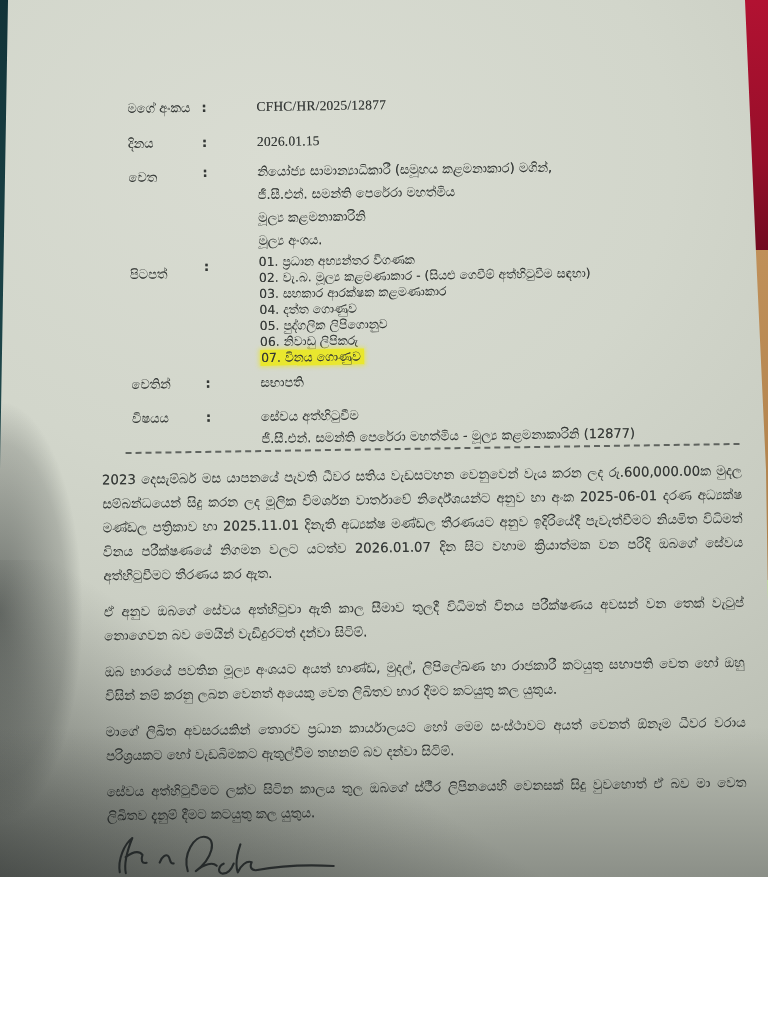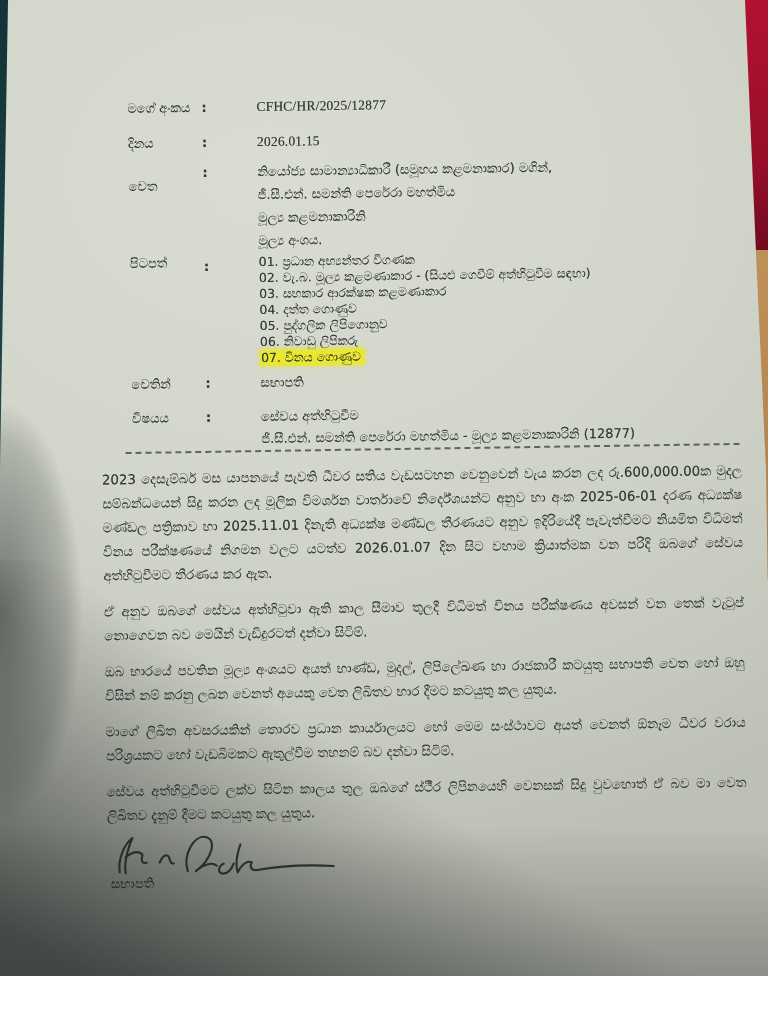--- a/index.html
+++ b/index.html
@@ -1,20 +1,20 @@
 <!DOCTYPE html>
 <html><head>
 <meta charset="utf-8">
 <style>
   * { margin:0; padding:0; box-sizing:border-box; }
   html,body { width:768px; height:1024px; }
   body { font-family:"DejaVu Sans", sans-serif; }
 
   .frame {
-    position:relative; width:768px; height:976px; overflow:hidden;
+    position:relative; width:768px; height:877px; overflow:hidden;
     background:#bef264; 
   }
 
   
   .edge-teal {
     position:absolute; left:0; top:0; width:14px; height:580px;
     background:linear-gradient(to bottom, #123338, #1b4347 55%, #2a4f50);
   }
   .edge-red {
     position:absolute; right:0; top:0; width:46px; height:292px;
@@ -113,32 +113,32 @@
         <span class="val latin">CFHC/HR/2025/12877</span>
       </div>
 
       <div class="row" style="top:132px">
         <span class="lbl">දිනය</span>
         <span class="sep">:</span>
         <span class="val latin">2026.01.15</span>
       </div>
 
       <div class="row" style="top:158px">
-        <span class="lbl" style="top:17px">වෙත</span>
+        <span class="lbl" style="top:8px">වෙත</span>
         <span class="sep" style="top:4px">:</span>
         <div class="val to-lines">
           <div>නියෝජ්‍ය සාමාන්‍යාධිකාරී (සමූහය කළමනාකාර) මගින්,</div>
           <div>ජී.සී.එන්. සමන්ති පෙරේරා මහත්මිය</div>
           <div>මූල්‍ය කළමනාකාරිනි</div>
           <div>මූල්‍ය අංශය.</div>
         </div>
       </div>
 
       <div class="row" style="top:252px">
-        <span class="lbl" style="top:0">පිටපත්</span>
+        <span class="lbl" style="top:11px">පිටපත්</span>
         <span class="sep" style="top:4px">:</span>
         <div class="copies-list">
           <div class="ci">01. ප්‍රධාන අභ්‍යන්තර විගණක</div>
           <div class="ci">02. වැ.බ. මූල්‍ය කළමණාකාර  - (සියළු ගෙවීම් අත්හිටුවීම සඳහා)</div>
           <div class="ci">03. සහකාර ආරක්ෂක කළමණාකාර</div>
           <div class="ci">04. දත්ත ගොණුව</div>
           <div class="ci">05. පුද්ගලික ලිපිගොනුව</div>
           <div class="ci">06. නිවාඩු ලිපිකරු</div>
           <div class="ci"><span class="hl">07. විනය ගොණුව</span></div>
         </div>

